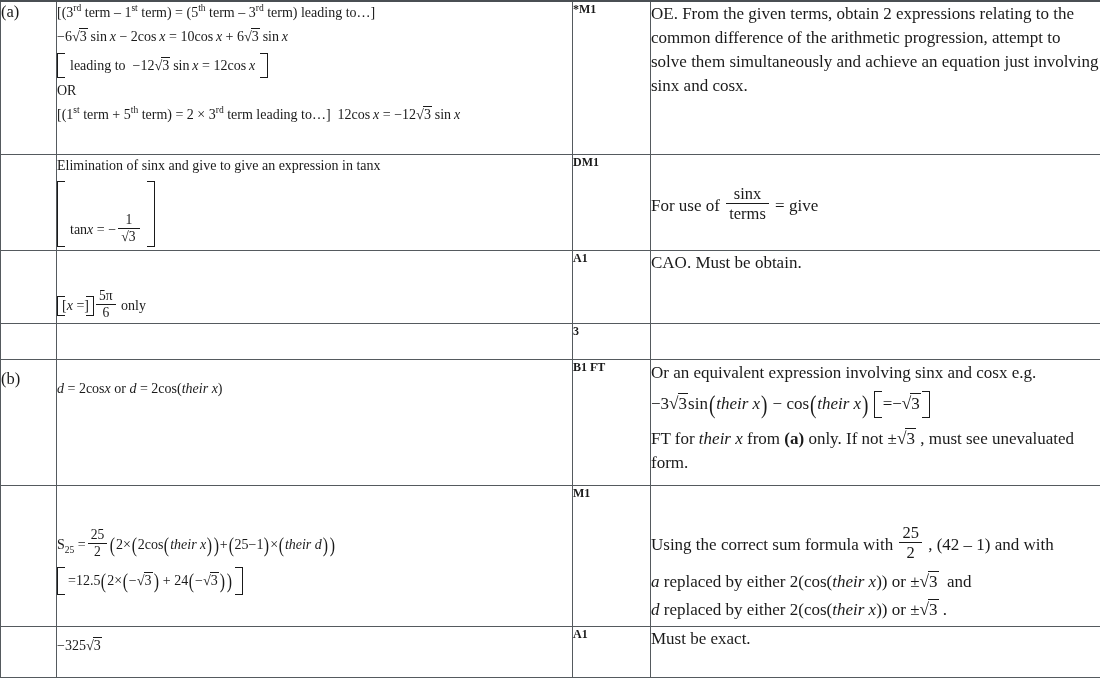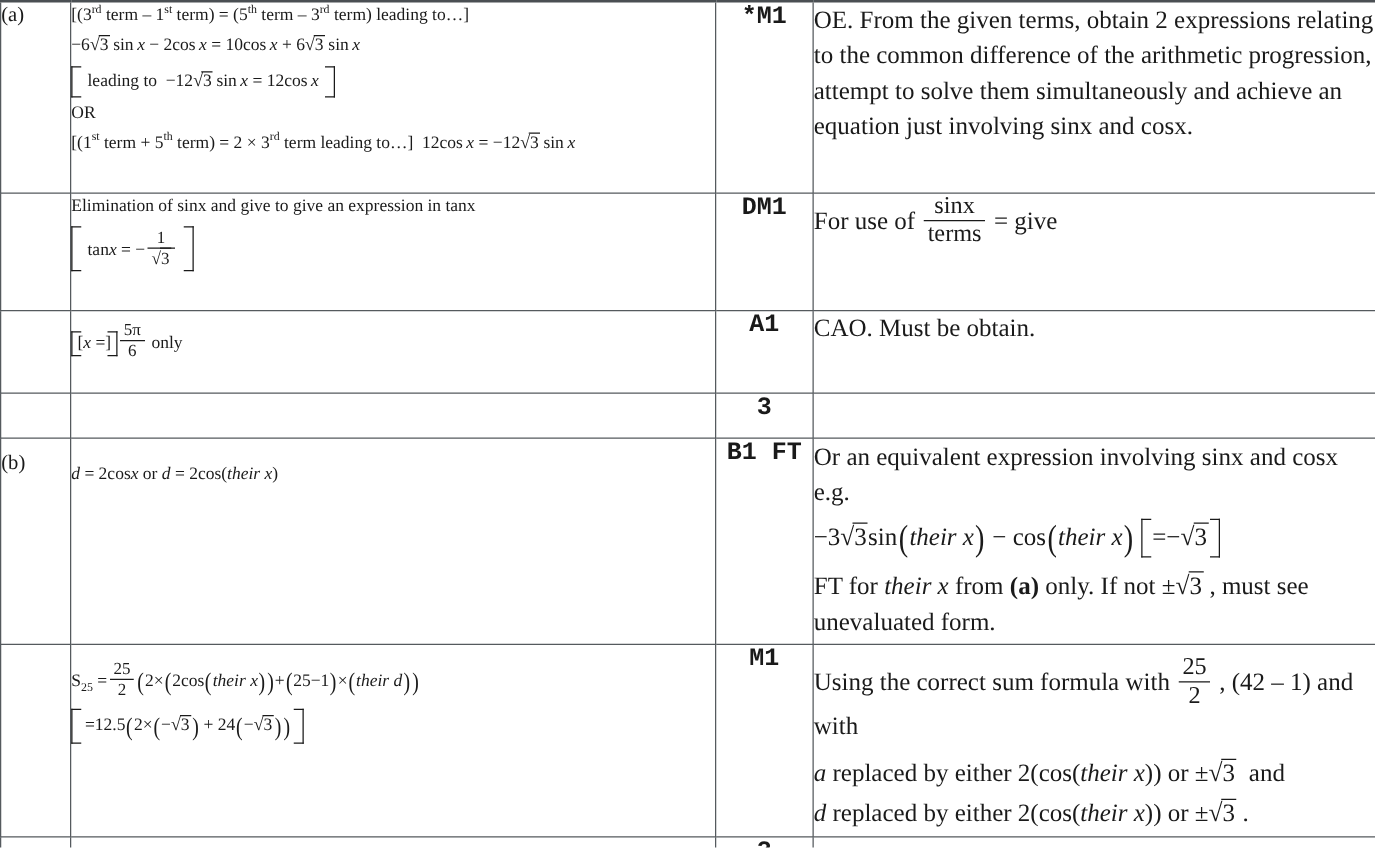--- a/index.html
+++ b/index.html
@@ -50,30 +50,30 @@
     font-size: 16.5px;
   }
   td.lbl.topline { border-top: none; }
 
   td.work {
     padding: 7px 8px 6px 10px;
     font-size: 14px;
     line-height: 1.45;
   }
   td.mark {
-    text-align: center;
+    text-align: left;
     padding: 8px 9px 6px 4px;
     font-weight: bold;
-    font-size: 20px;
+    font-size: 12px;
     white-space: nowrap;
-    font-family: Liberation Mono, monospace;
+    font-family: Liberation Serif, serif;
   }
   td.note {
     padding: 7px 10px 6px 9px;
-    font-size: 20px;
+    font-size: 17px;
     line-height: 1.42;
   }
 
   .it { font-style: italic; }
   .bd { font-weight: bold; }
 
   
   .m { font-family: "Liberation Serif", "DejaVu Serif", serif; white-space: nowrap; }
   .mi { font-style: italic; }
   sup.ord { font-size: 0.68em; vertical-align: super; line-height: 0; }
@@ -90,21 +90,21 @@
 
   
   .frac {
     display: inline-block;
     vertical-align: -0.52em;
     text-align: center;
     line-height: 1.04;
     margin: 0 2px;
     font-size: 0.97em;
   }
-  .frac > .num { display: block; padding: 0 3px 1px 3px; }
+  .frac > .num { display: block; padding: 0 3px 1px 3px; margin-top: 30px; }
   .frac > .den {
     display: block;
     border-top: 1.2px solid #1a1a1a;
     padding: 1px 3px 0 3px;
   }
 
   
   .brk {
     display: inline-block;
     position: relative;
@@ -220,20 +220,28 @@
       <span class="mline" style="margin-top:8px">
         <span>Using the correct sum formula with</span>
         <span class="frac"><span class="num">25</span><span class="den">2</span></span>
         <span>, (42 – 1) and with</span>
       </span>
       <span class="mline" style="margin-top:9px"><span class="it">a</span> replaced by either 2(cos(<span class="it">their x</span>)) or ±<span class="rad"><span class="sign">√</span><span class="rcd">3</span></span>&nbsp; and</span>
       <span class="mline" style="margin-top:3px"><span class="it">d</span> replaced by either 2(cos(<span class="it">their x</span>)) or ±<span class="rad"><span class="sign">√</span><span class="rcd">3</span></span> .</span>
     </td>
   </tr>
 
+  <tr>
+    <td class="lbl"></td>
+    <td class="work" style="height:50px">
+      <span class="mline m" style="margin-top:8px"><span>−325</span><span class="rad"><span class="sign">√</span><span class="rcd">3</span></span></span>
+    </td>
+    <td class="mark">A1</td>
+    <td class="note">Must be exact.</td>
+  </tr>
 
   <tr>
     <td class="lbl"></td>
     <td class="work" style="height:32px"></td>
     <td class="mark">3</td>
     <td class="note"></td>
   </tr>
 
 </tbody>
     </table>

